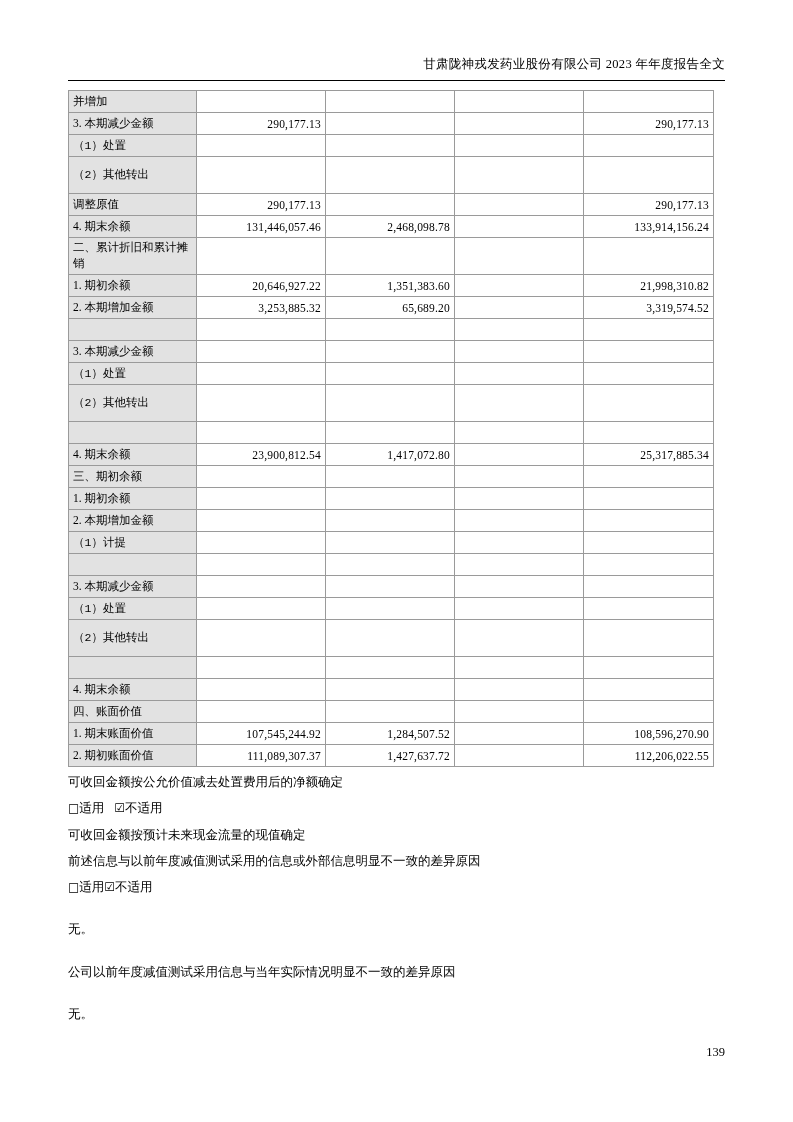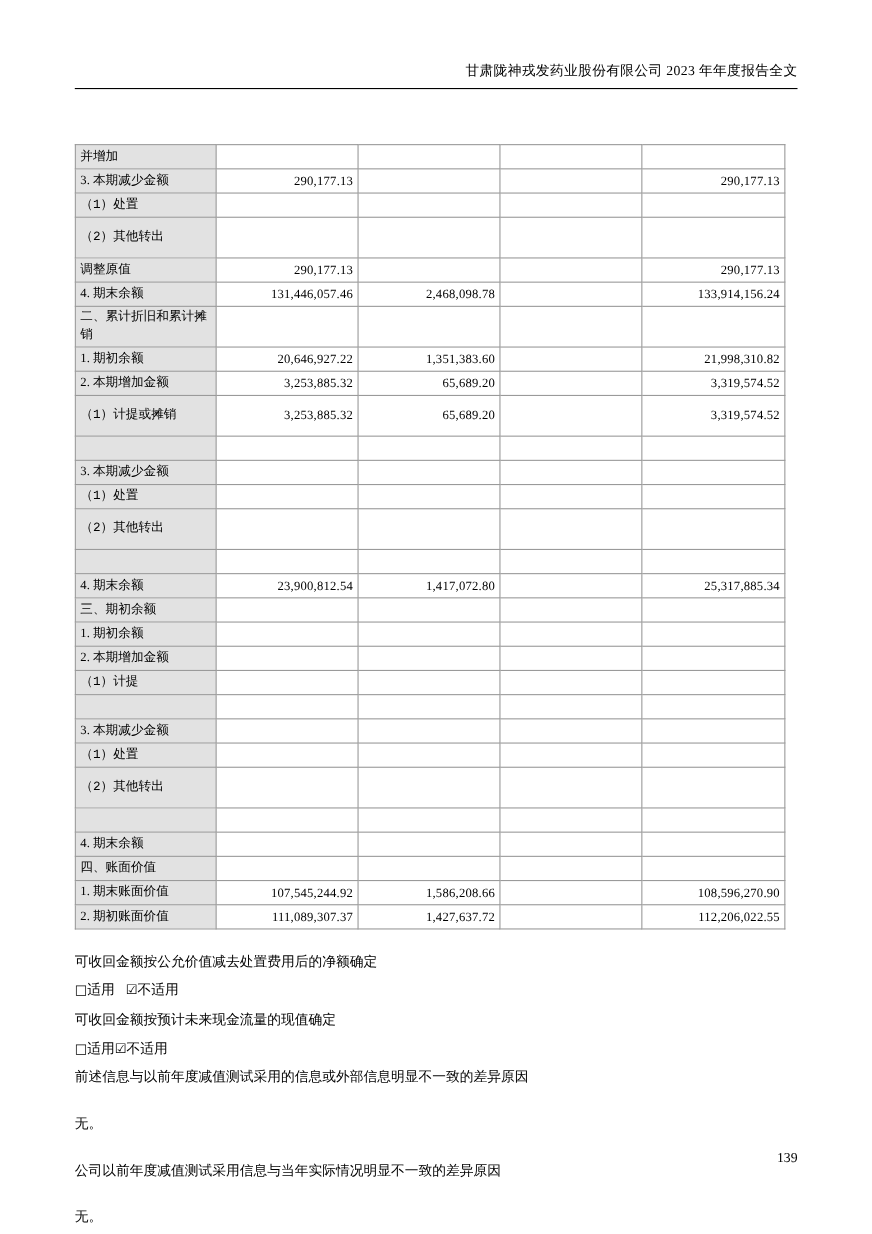--- a/index.html
+++ b/index.html
@@ -40,21 +40,20 @@
     position: absolute;
     top: 90px;
     left: 68px;
     width: 657px;
   }
   table.fin {
     border-collapse: collapse;
     width: 645px;
     table-layout: fixed;
     font-size: 11.5px;
-    margin-top: 41px;
   }
   table.fin td {
     border: 1px solid #9a9a9a;
     height: 19px;
     padding: 1px 4px;
     vertical-align: middle;
     background: #ffffff;
     overflow: hidden;
   }
   table.fin td.label {
@@ -68,21 +67,21 @@
     text-align: right;
     font-size: 11.5px;
     letter-spacing: 0.2px;
   }
   table.fin tr.tall td {
     height: 34px;
   }
   .indent1 { padding-left: 12px; }
   .indent2 { padding-left: 20px; font-family: Liberation Mono, monospace; }
   .notes {
-    margin-top: 16px;
+    margin-top: 2px;
     font-size: 12.5px;
     line-height: 2.1;
   }
   .notes p {
     margin: 0 0 0 0;
     padding: 0;
   }
   .notes p.gap {
     margin-top: 16px;
   }
@@ -174,27 +173,20 @@
           <td class="num"></td>
           <td class="num">21,998,310.82</td>
         </tr>
         <tr>
           <td class="label indent1">2. 本期增加金额</td>
           <td class="num">3,253,885.32</td>
           <td class="num">65,689.20</td>
           <td class="num"></td>
           <td class="num">3,319,574.52</td>
         </tr>
-        <tr class="tall">
-          <td class="label indent2">（1）计提或摊销</td>
-          <td class="num">3,253,885.32</td>
-          <td class="num">65,689.20</td>
-          <td class="num"></td>
-          <td class="num">3,319,574.52</td>
-        </tr>
         <tr>
           <td class="label"></td>
           <td class="num"></td>
           <td class="num"></td>
           <td class="num"></td>
           <td class="num"></td>
         </tr>
         <tr>
           <td class="label indent1">3. 本期减少金额</td>
           <td class="num"></td>
@@ -303,44 +295,44 @@
         <tr>
           <td class="label">四、账面价值</td>
           <td class="num"></td>
           <td class="num"></td>
           <td class="num"></td>
           <td class="num"></td>
         </tr>
         <tr>
           <td class="label indent1">1. 期末账面价值</td>
           <td class="num">107,545,244.92</td>
-          <td class="num">1,586,208.66</td>
+          <td class="num">1,284,507.52</td>
           <td class="num"></td>
           <td class="num">108,596,270.90</td>
         </tr>
         <tr>
           <td class="label indent1">2. 期初账面价值</td>
           <td class="num">111,089,307.37</td>
           <td class="num">1,427,637.72</td>
           <td class="num"></td>
           <td class="num">112,206,022.55</td>
         </tr>
       </tbody>
     </table>
 
     <div class="notes">
       <p>可收回金额按公允价值减去处置费用后的净额确定</p>
       <p>
         <span class="chk">□</span><span>适用</span><span class="opt-spacer"></span><span class="chk">☑</span><span>不适用</span>
       </p>
       <p>可收回金额按预计未来现金流量的现值确定</p>
+      <p>前述信息与以前年度减值测试采用的信息或外部信息明显不一致的差异原因</p>
       <p>
         <span class="chk">□</span><span>适用</span><span class="chk">☑</span><span>不适用</span>
       </p>
-      <p>前述信息与以前年度减值测试采用的信息或外部信息明显不一致的差异原因</p>
       <p class="gap">无。</p>
       <p class="gap">公司以前年度减值测试采用信息与当年实际情况明显不一致的差异原因</p>
       <p class="gap">无。</p>
     </div>
 
   </div>
 
   <div class="pagenum">139</div>
 
 </div>

